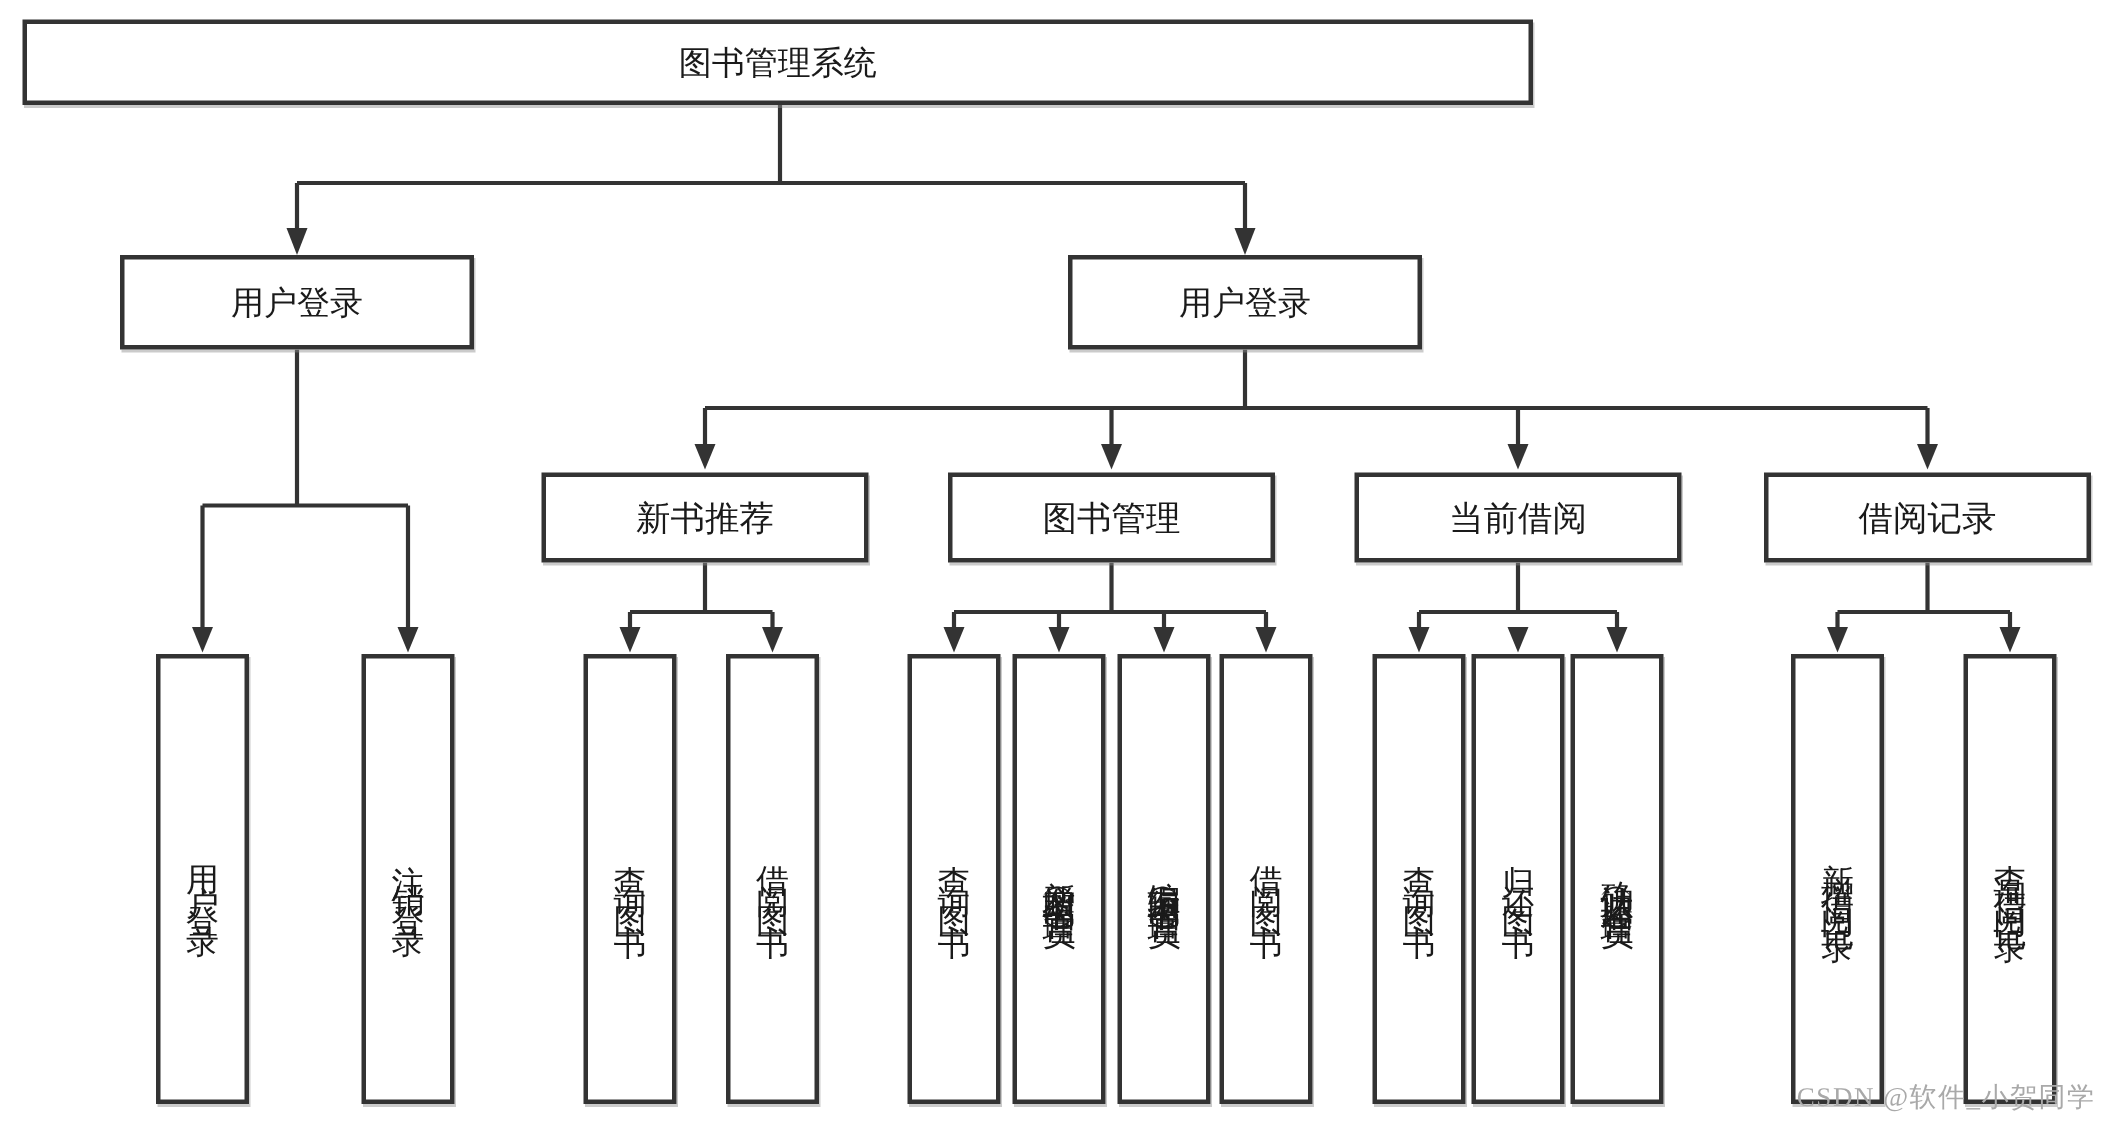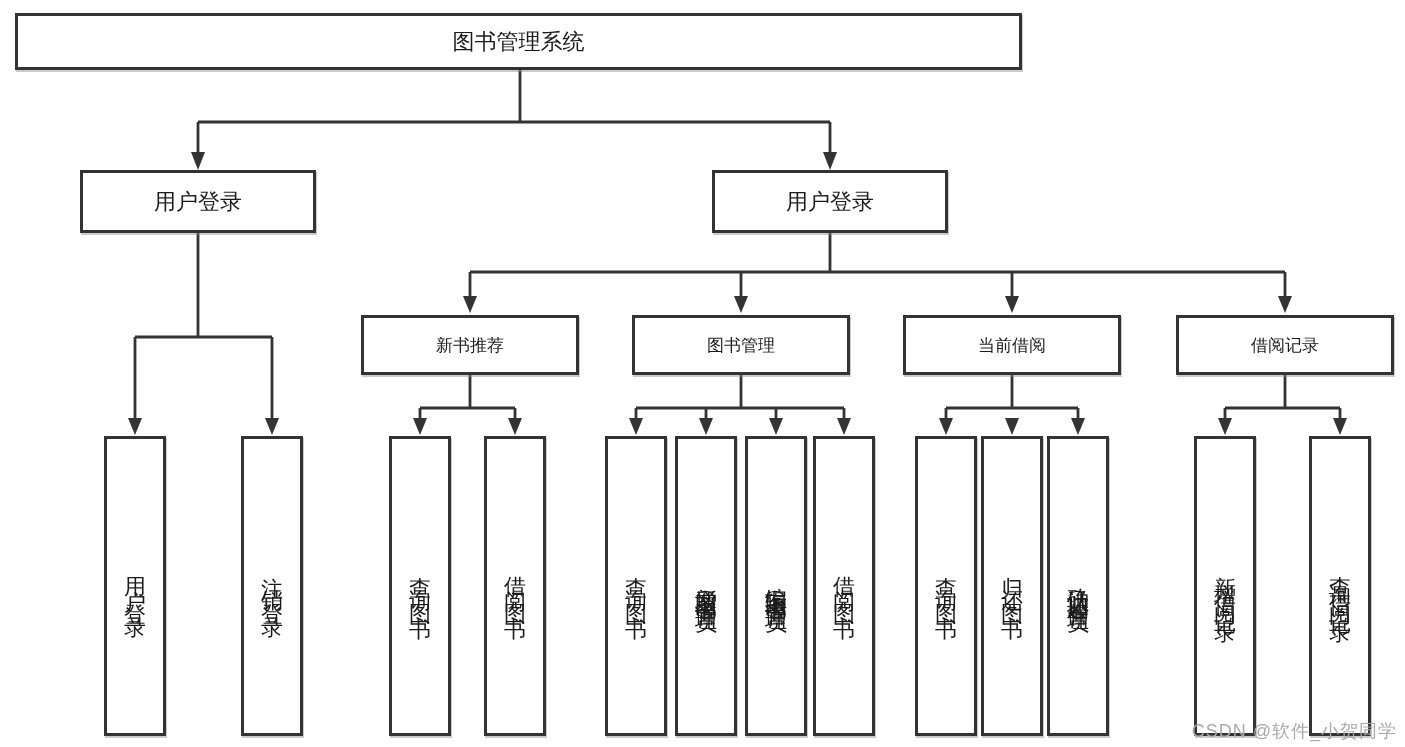--- a/index.html
+++ b/index.html
@@ -1,21 +1,21 @@
 <!DOCTYPE html>
 <html><head>
 <meta charset="utf-8">
 <style>
   html, body { margin: 0; padding: 0; background: #ffffff; }
   .canvas {
     position: relative;
     width: 1405px;
     height: 747px;
     background: #ffffff;
-    font-family: Liberation Sans, sans-serif;
+    font-family: Liberation Serif, serif;
     overflow: hidden;
   }
   .wires {
     position: absolute;
     left: 0; top: 0;
     width: 1405px; height: 747px;
     z-index: 1;
   }
   .node {
     position: absolute;
@@ -24,21 +24,21 @@
     border: 3px solid #333333;
     box-shadow: 1px 2px 0 rgba(140,140,140,0.45);
     display: flex;
     align-items: center;
     justify-content: center;
     color: #1a1a1a;
     z-index: 2;
   }
   .node.root  { left: 15px;  top: 13px;  width: 1007px; height: 57px; font-size: 22px; }
   .node.lvl2  { top: 170px; width: 236px; height: 63px; font-size: 22px; }
-  .node.lvl3  { top: 315px; width: 218px; height: 60px; font-size: 17px; }
+  .node.lvl3  { top: 315px; width: 218px; height: 60px; font-size: 23px; }
   .node.leaf  { top: 436px; width: 62px;  height: 300px; font-size: 22px; }
   .vtext {
     writing-mode: vertical-rl;
     text-orientation: mixed;
     line-height: 1;
     white-space: nowrap;
   }
   .sp-l { letter-spacing: 0.62em; }
   .sp-m { letter-spacing: 0.42em; }
   .sp-s { letter-spacing: 0.16em; }

